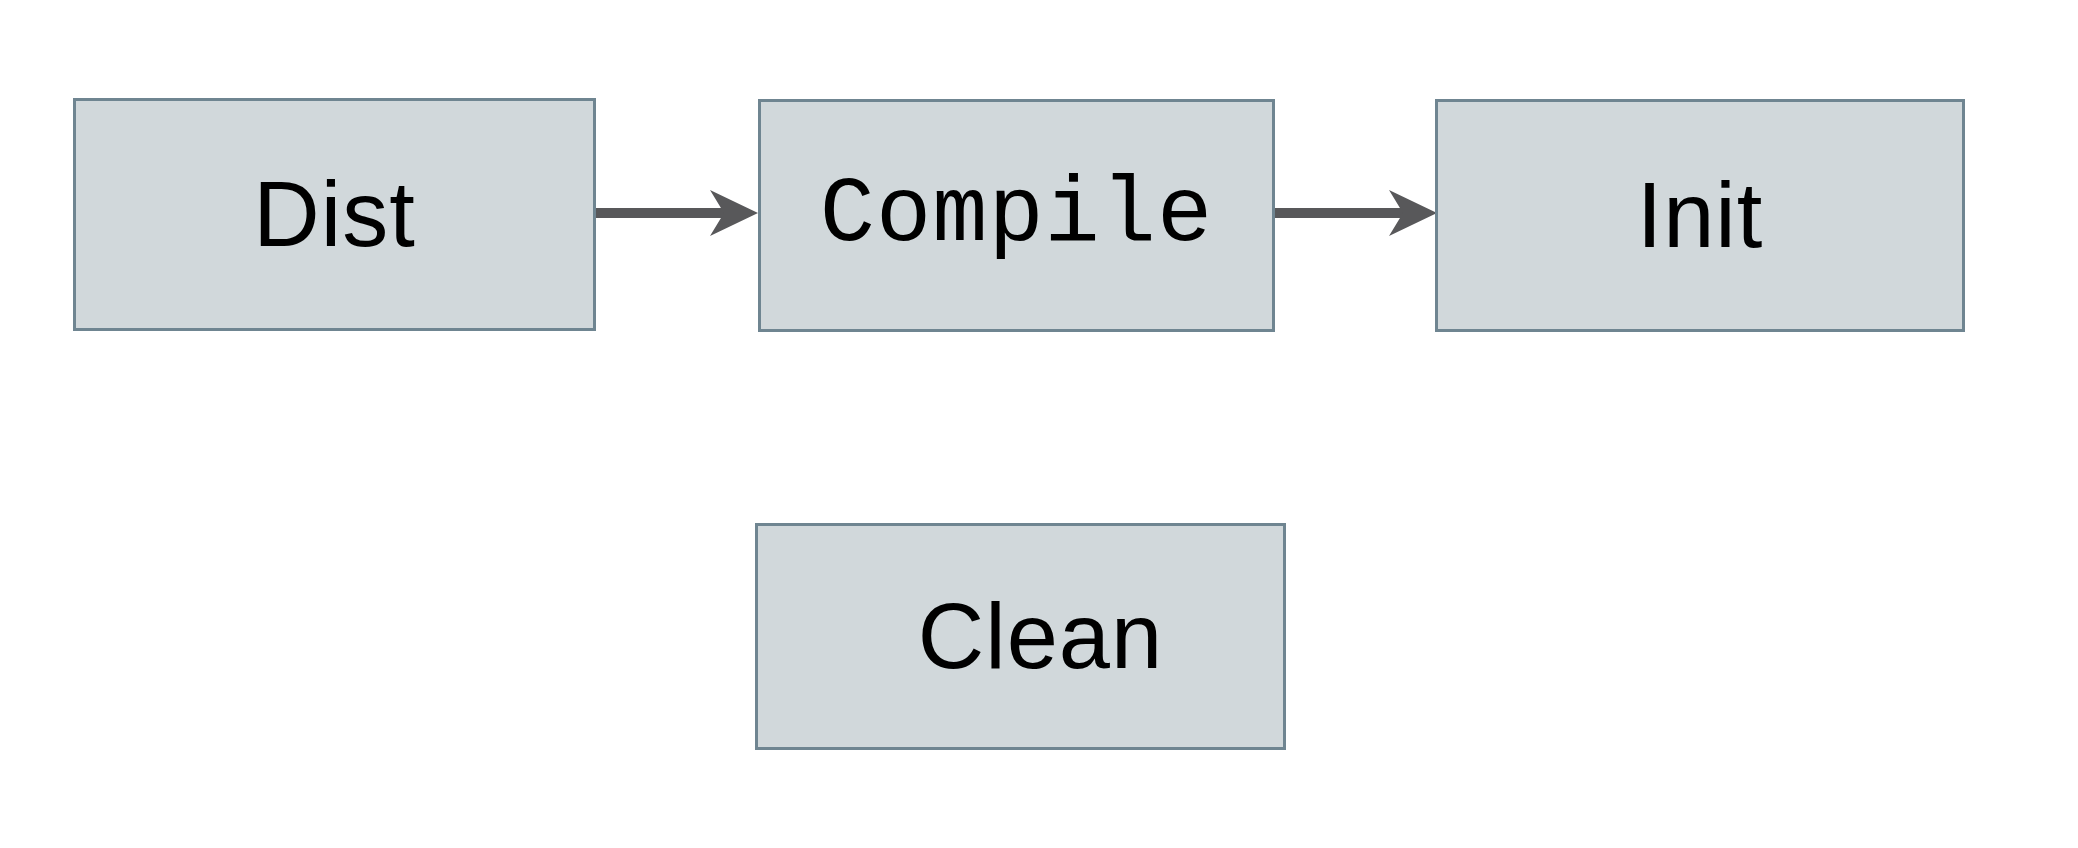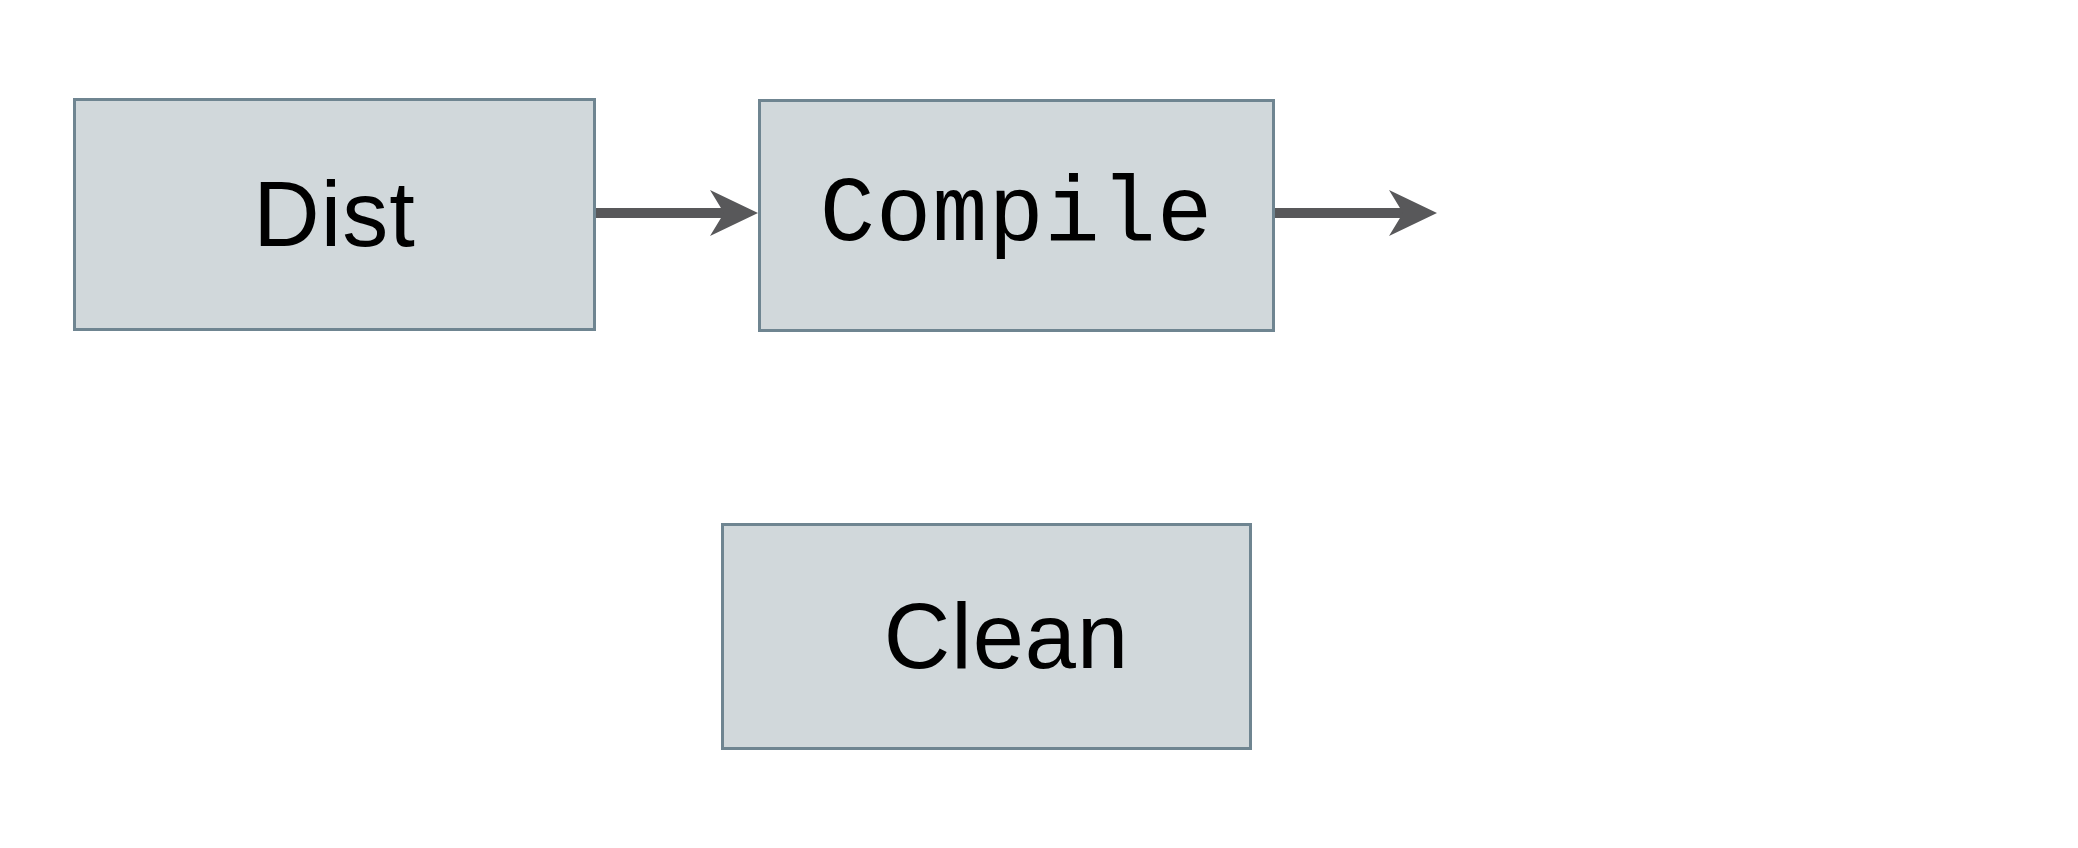--- a/index.html
+++ b/index.html
@@ -31,21 +31,21 @@
   .node .label {
     font-size: 92px;
     font-weight: 400;
     color: var(--node-text);
     letter-spacing: 1px;
     white-space: nowrap;
   }
   .node-dist    { left: 73px;   top: 98px;  width: 523px; height: 233px; }
   .node-compile { left: 758px;  top: 99px;  width: 517px; height: 233px; font-family: Liberation Mono, monospace; }
   .node-init    { left: 1435px; top: 99px;  width: 530px; height: 233px; }
-  .node-clean   { left: 721px;  top: 523px; width: 531px; height: 227px; padding-left: 40px; }
+  .node-clean   { left: 755px;  top: 523px; width: 531px; height: 227px; padding-left: 40px; }
   .edge {
     position: absolute;
     top: 185px;
     width: 162px;
     height: 56px;
   }
   .edge-1 { left: 596px; }
   .edge-2 { left: 1275px; }
   .edge .shaft { fill: var(--arrow); }
   .edge .head  { fill: var(--arrow); }
@@ -66,18 +66,21 @@
 
   <div class="node node-compile">
     <span class="label">Compile</span>
   </div>
 
   <svg class="edge edge-2" viewBox="0 0 162 56" aria-hidden="true">
     <rect class="shaft" x="0" y="23" width="130" height="10"></rect>
     <polygon class="head" points="162,28 114,5 128,28 114,51"></polygon>
   </svg>
 
+  <div class="node node-init">
+    <span class="label">Init</span>
+  </div>
 
   <div class="node node-clean">
     <span class="label">Clean</span>
   </div>
 
 </div>
 
 </body></html>

